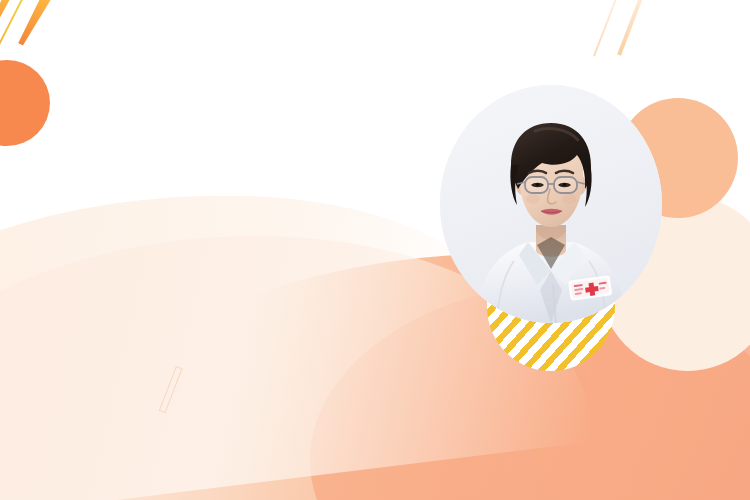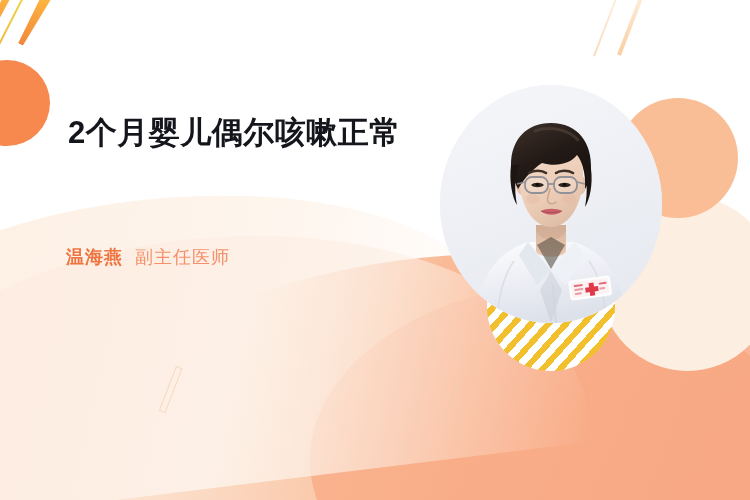--- a/index.html
+++ b/index.html
@@ -327,20 +327,16 @@
       <path d="M 101 126 C 107 128 116 128 122 126" stroke="#a94a56" stroke-width="0.9" fill="none"></path>
 
       <ellipse cx="93" cy="114" rx="7" ry="5" fill="#e2b59d" opacity=".35"></ellipse>
       <ellipse cx="129" cy="114" rx="7" ry="5" fill="#e2b59d" opacity=".35"></ellipse>
 
       <rect x="0" y="0" width="222" height="238" fill="none"></rect>
     </svg>
   </div>
   <div class="portrait-veil"></div>
 
-  <div class="title">2个月婴儿偶尔咳嗽正常</div>
-
-  <div class="doctor-line">
-    <span class="doctor-name">温海燕</span><span class="doctor-rank">副主任医师</span>
-  </div>
+
 
 
 </div>
 
 </body></html>

